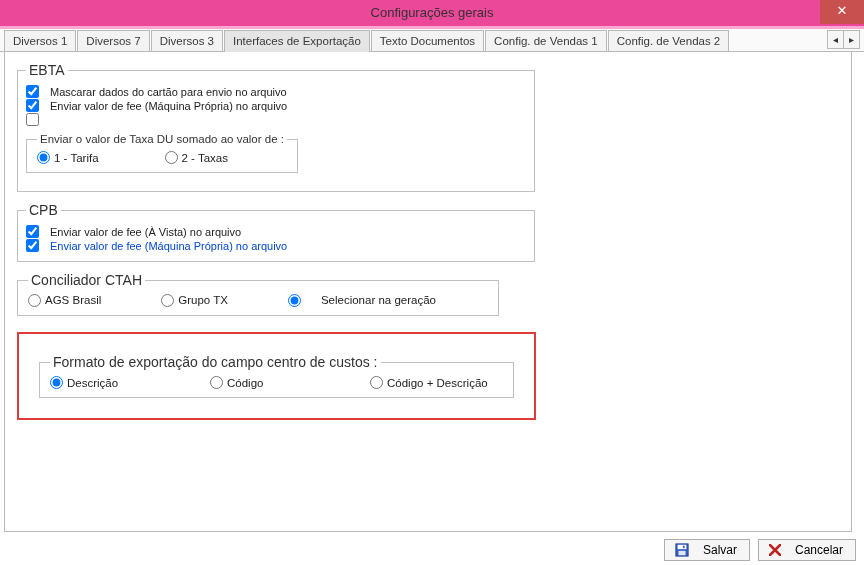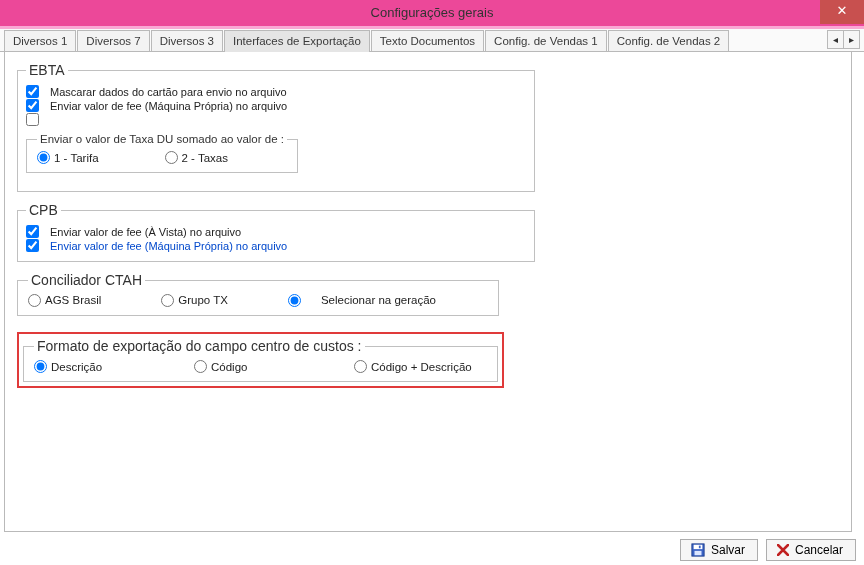--- a/index.html
+++ b/index.html
@@ -151,21 +151,21 @@
   }
   .conc-row label {
     display: flex;
     align-items: flex-start;
     font-size: 11.5px;
     margin-right: 60px;
   }
   .conc-row input[type=radio] { margin: 0 4px 0 0; }
   .red-box {
     border: 2px solid #e03a3a;
-    padding: 4px;
+    padding: 20px;
     margin-top: 6px;
     width: 475px;
   }
   .red-box fieldset {
     margin: 0;
     border: 1px solid #c0c0c0;
     padding: 6px 10px 8px 10px;
   }
   .bottom-bar {
     position: absolute;
@@ -174,21 +174,21 @@
     display: flex;
     gap: 8px;
   }
   .btn {
     border: 1px solid #adadad;
     background: #f6f6f6;
     padding: 2px 12px 3px 10px;
     font-size: 12px;
     display: inline-flex;
     align-items: center;
-    gap: 6px;
+    gap: 14px;
     cursor: default;
     height: 22px;
     line-height: 16px;
   }
   .icon-save { width: 14px; height: 14px; }
   .icon-cancel { width: 12px; height: 12px; }
   .radio-grid3 {
     display: flex;
     align-items: center;
   }

